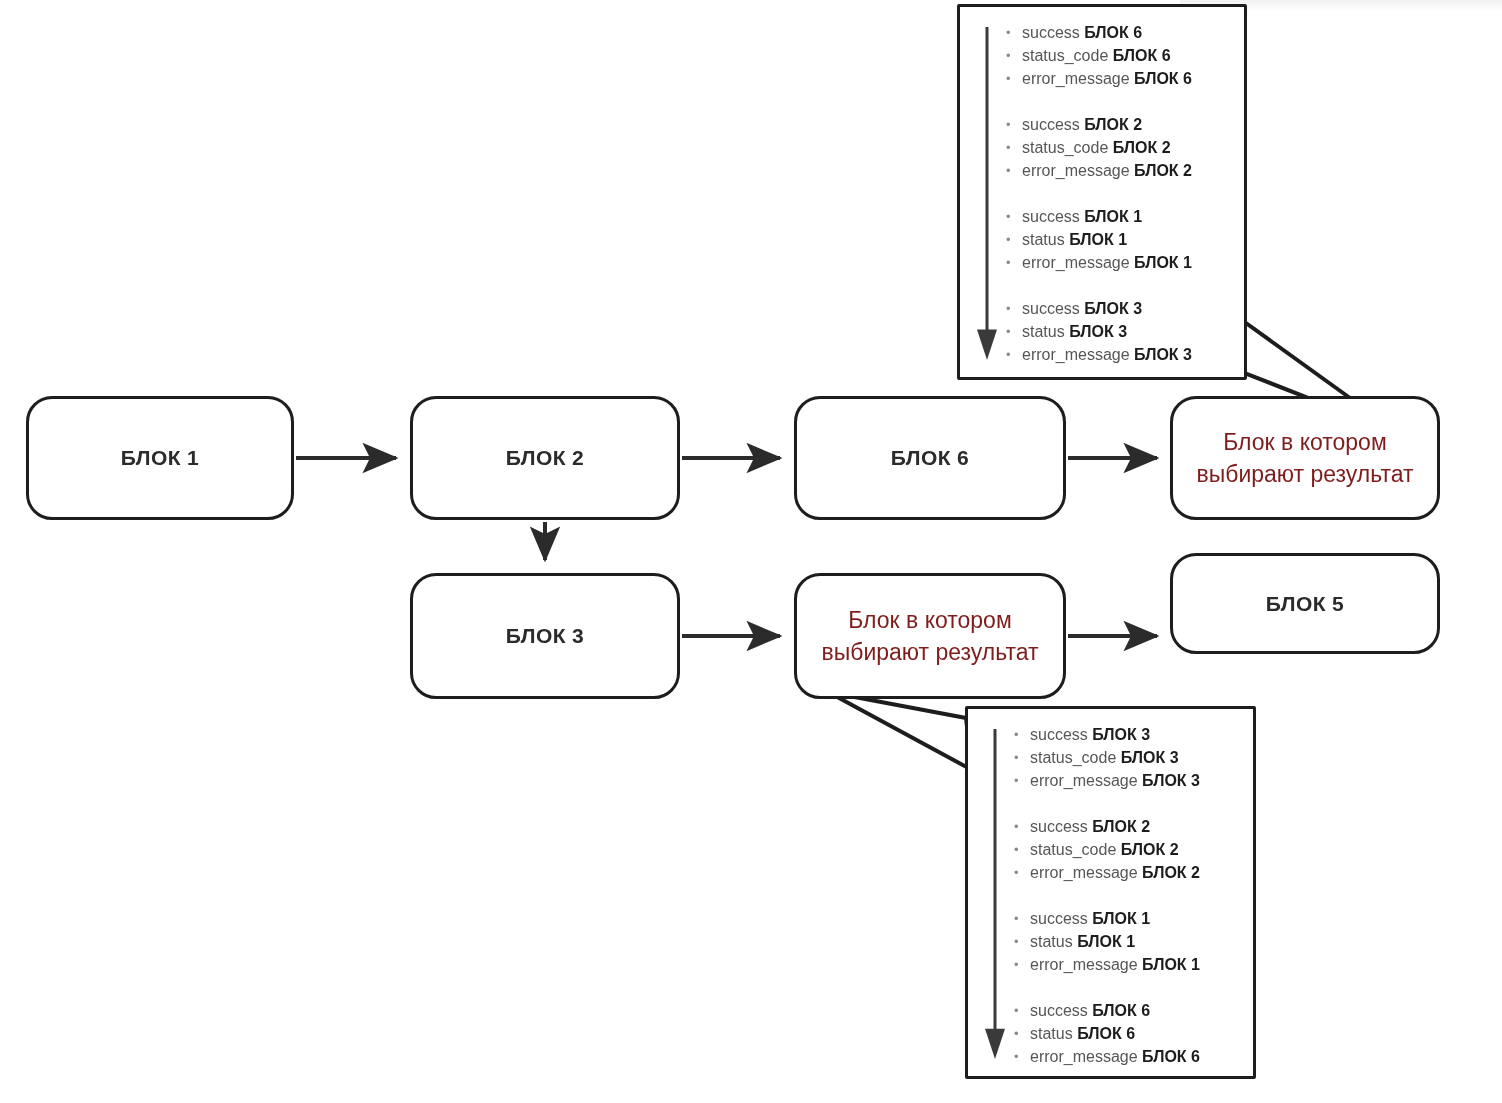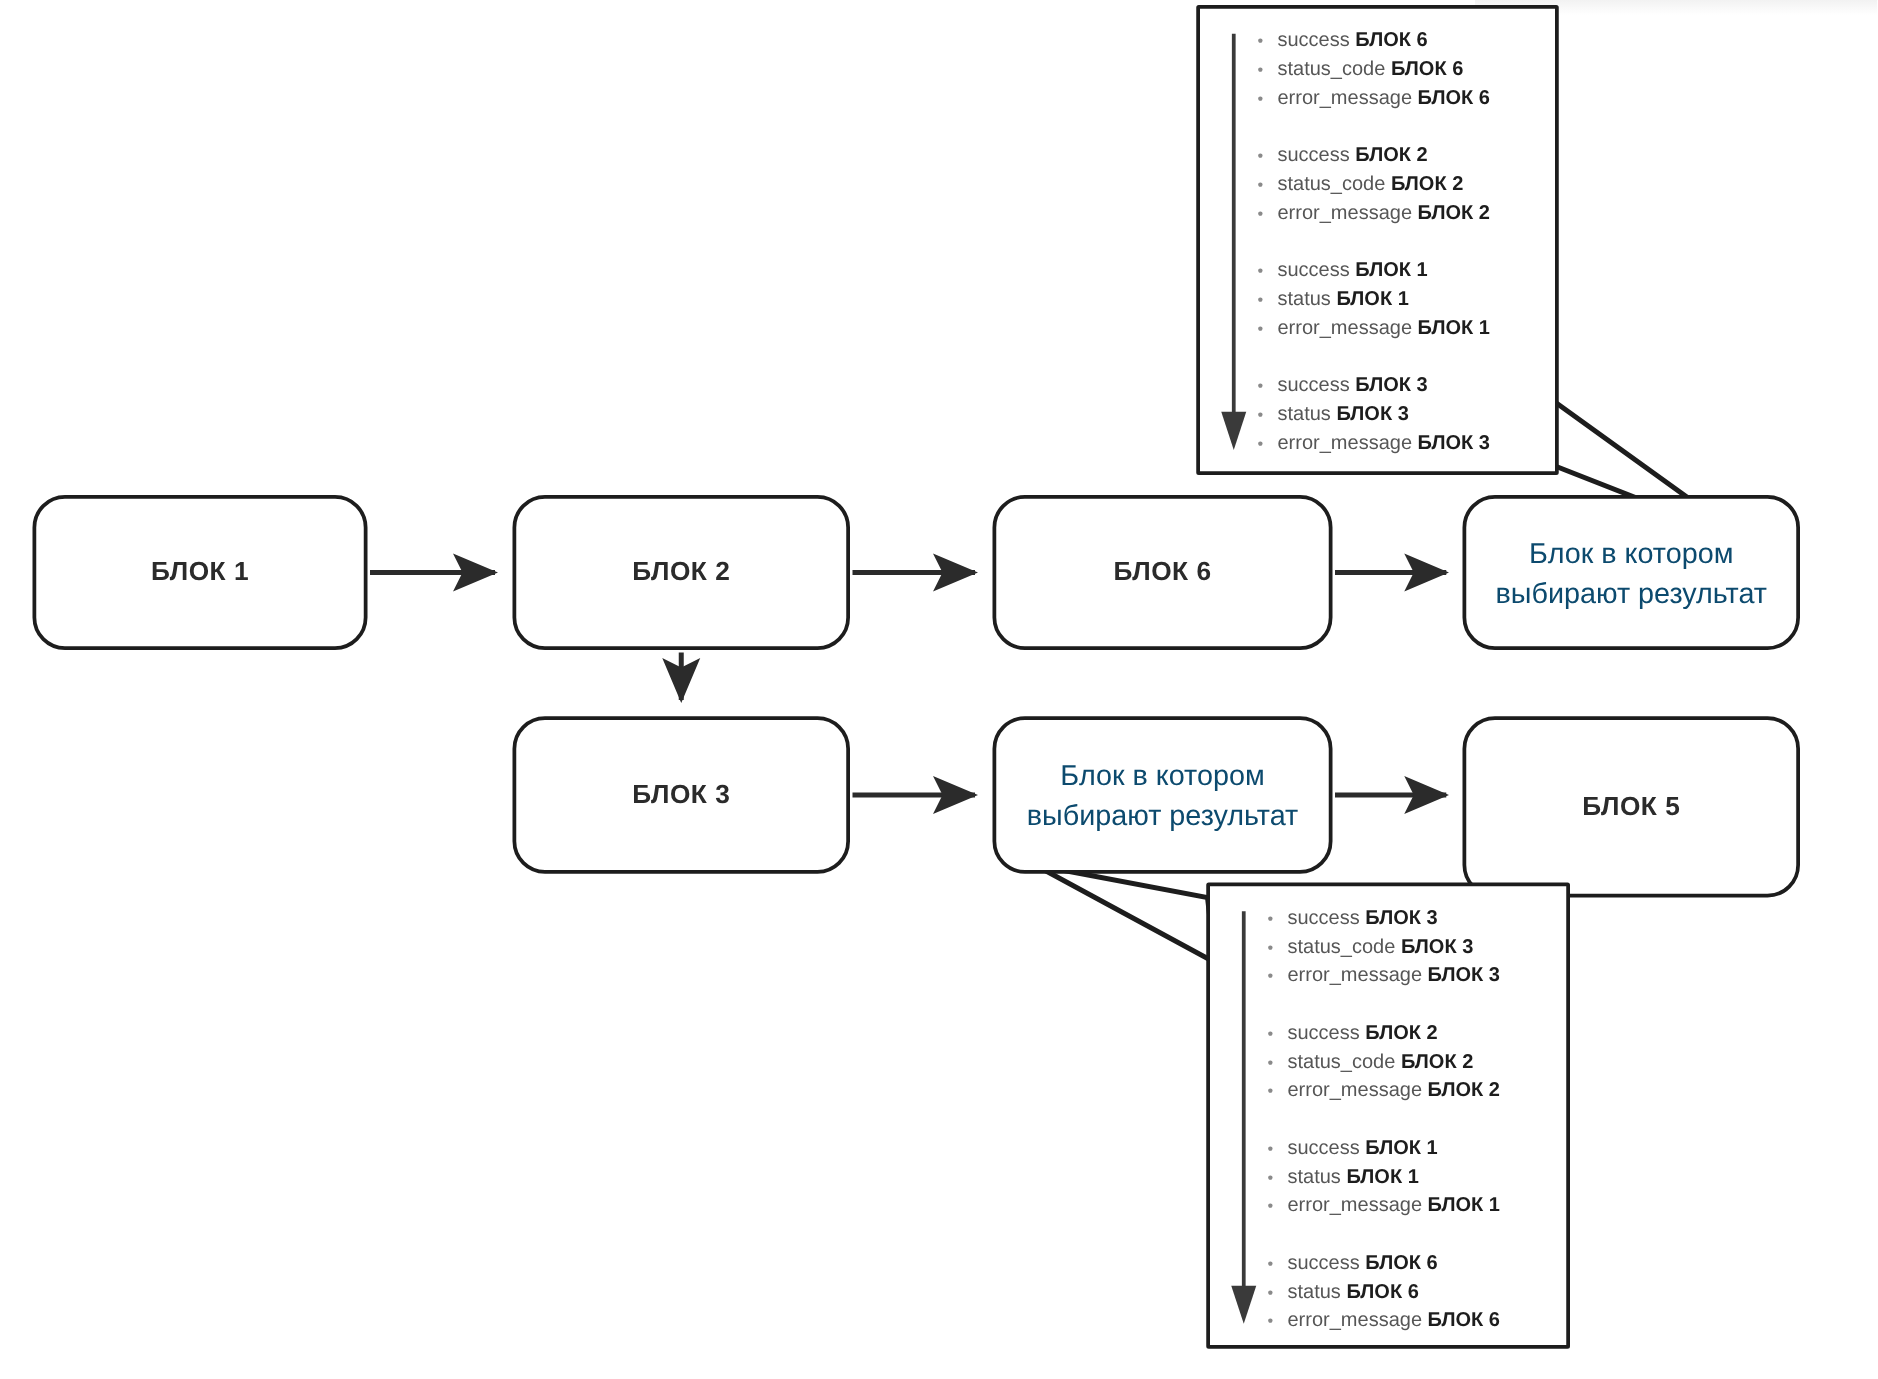--- a/index.html
+++ b/index.html
@@ -55,30 +55,30 @@
   }
   .node.strong .node-label {
     font-weight: bold;
     font-size: 21px;
     letter-spacing: 0.4px;
   }
   .node.plain .node-label {
     font-weight: normal;
     font-size: 23px;
     line-height: 32px;
-    color: #0c4a6e;
+    color: #7f1d1d;
   }
 
   #node-block1 { left: 26px;   top: 396px; width: 268px; height: 124px; }
   #node-block2 { left: 410px;  top: 396px; width: 270px; height: 124px; }
   #node-block6 { left: 794px;  top: 396px; width: 272px; height: 124px; }
   #node-select-top { left: 1170px; top: 396px; width: 270px; height: 124px; }
   #node-block3 { left: 410px;  top: 573px; width: 270px; height: 126px; }
   #node-select-bottom { left: 794px; top: 573px; width: 272px; height: 126px; }
-  #node-block5 { left: 1170px; top: 573px; width: 270px; height: 145px; align-items: center; }
+  #node-block5 { left: 1170px; top: 553px; width: 270px; height: 101px; align-items: center; }
 
   
   .callout {
     position: absolute;
     box-sizing: border-box;
     border: 3px solid #1d1d1d;
     border-radius: 2px;
     background: #ffffff;
   }
   #callout-top    { left: 957px; top: 4px;   width: 290px; height: 376px; }

